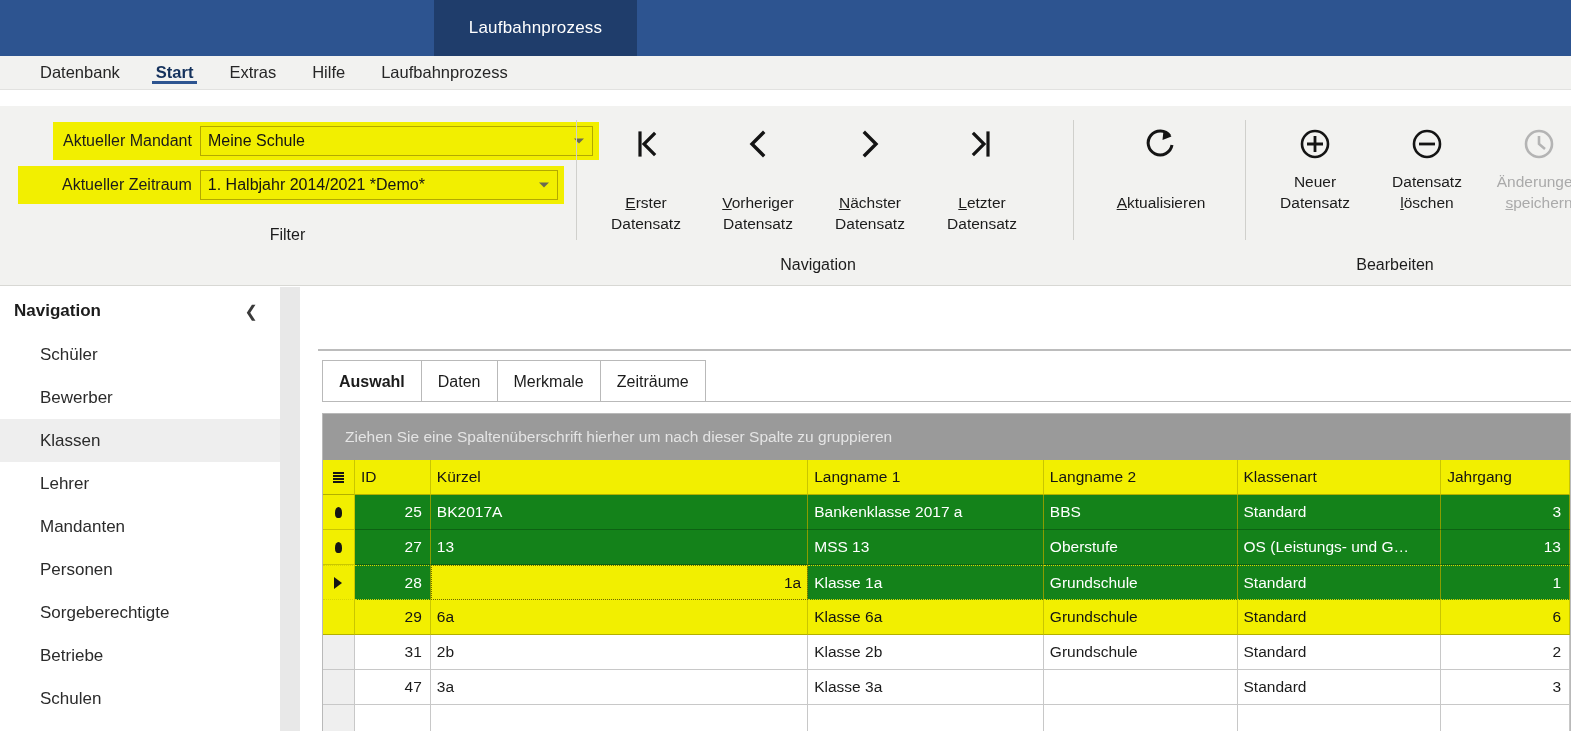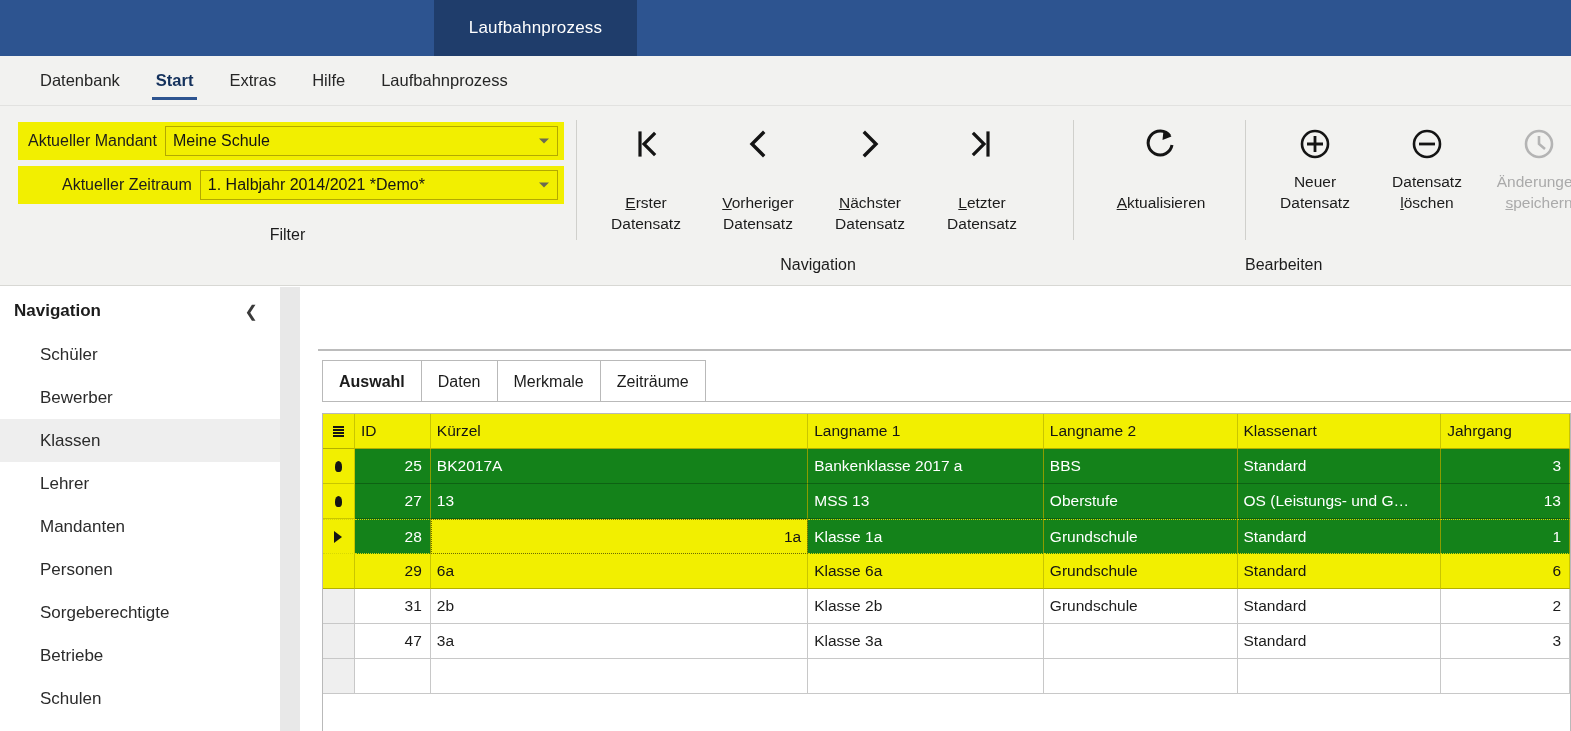--- a/index.html
+++ b/index.html
@@ -21,21 +21,21 @@
     position: absolute; left: 434px; top: 0; width: 203px; height: 56px;
     background: #1f3d6b;
     display: flex; align-items: center; justify-content: center;
   }
   #titlebar-tab .label {
     color: #ffffff; font-size: 17px; letter-spacing: .2px;
   }
 
   
   #ribbon-tabs {
-    position: absolute; left: 0; top: 56px; width: 1571px; height: 50px;
+    position: absolute; left: 0; top: 56px; width: 1571px; height: 34px;
     background: #f2f2f0;
     border-bottom: 1px solid #e2e2e0;
   }
   #ribbon-tabs .tabs-inner {
     display: flex; align-items: center; height: 100%;
     padding-left: 22px; gap: 0;
   }
   .ribbon-tab {
     position: relative;
     height: 100%;
@@ -63,21 +63,21 @@
     position: absolute; left: 0; top: 0; width: 575px; height: 180px;
   }
   .filter-row {
     position: absolute; left: 18px;
     display: flex; align-items: center;
     background: #f2ef00;
     height: 38px;
     padding: 0 6px 0 10px;
     width: 546px;
   }
-  #filter-row-1 { top: 16px; }
+  #filter-row-1 { top: 16px; margin-left: 35px; }
   #filter-row-2 { top: 60px; padding-left: 44px; }
   .filter-label {
     font-size: 16px; color: #1c1c1c; white-space: nowrap;
     padding-right: 8px;
   }
   .filter-combo {
     position: relative;
     flex: 1;
     height: 30px;
     background: #f2ef00;
@@ -425,21 +425,21 @@
     </div>
     <div class="ribbon-btn disabled" style="left:238px">
       <span class="glyph">
         <svg width="44" height="38" viewBox="0 0 44 38">
           <circle cx="22" cy="19" r="13" stroke="#b4b4b4" stroke-width="2.6" fill="none"></circle>
           <path d="M22 11 L22 19 L28 24" stroke="#b4b4b4" stroke-width="2.6" fill="none"></path>
         </svg>
       </span>
       <span class="cap"><span>Änderungen</span><br><span><u>s</u>peichern</span></span>
     </div>
-    <div class="group-caption" style="text-align:left; padding-right:26px">Bearbeiten</div>
+    <div class="group-caption" style="text-align:center; padding-right:26px">Bearbeiten</div>
   </div>
 </div>
 
 <div id="sidebar">
   <div id="sidebar-header">
     <span class="title">Navigation</span>
     <span class="collapse">❮</span>
   </div>
   <div id="sidebar-items">
       <div class="nav-item">
@@ -485,20 +485,23 @@
       <div class="doc-tab">
         <span>Merkmale</span>
       </div>
       <div class="doc-tab">
         <span>Zeiträume</span>
       </div>
     </div>
   <div id="tabstrip-fill"></div>
 
   <div id="grid">
+    <div id="group-panel">
+      <span>Ziehen Sie eine Spaltenüberschrift hierher um nach dieser Spalte zu gruppieren</span>
+    </div>
     <div class="grid-row" id="grid-header">
       <div class="grid-cell c-ind">
         <span class="ind-menu">
           <i></i>
             <i></i>
             <i></i>
             <i></i>
         </span>
       </div>
     <div class="grid-cell c-id">

